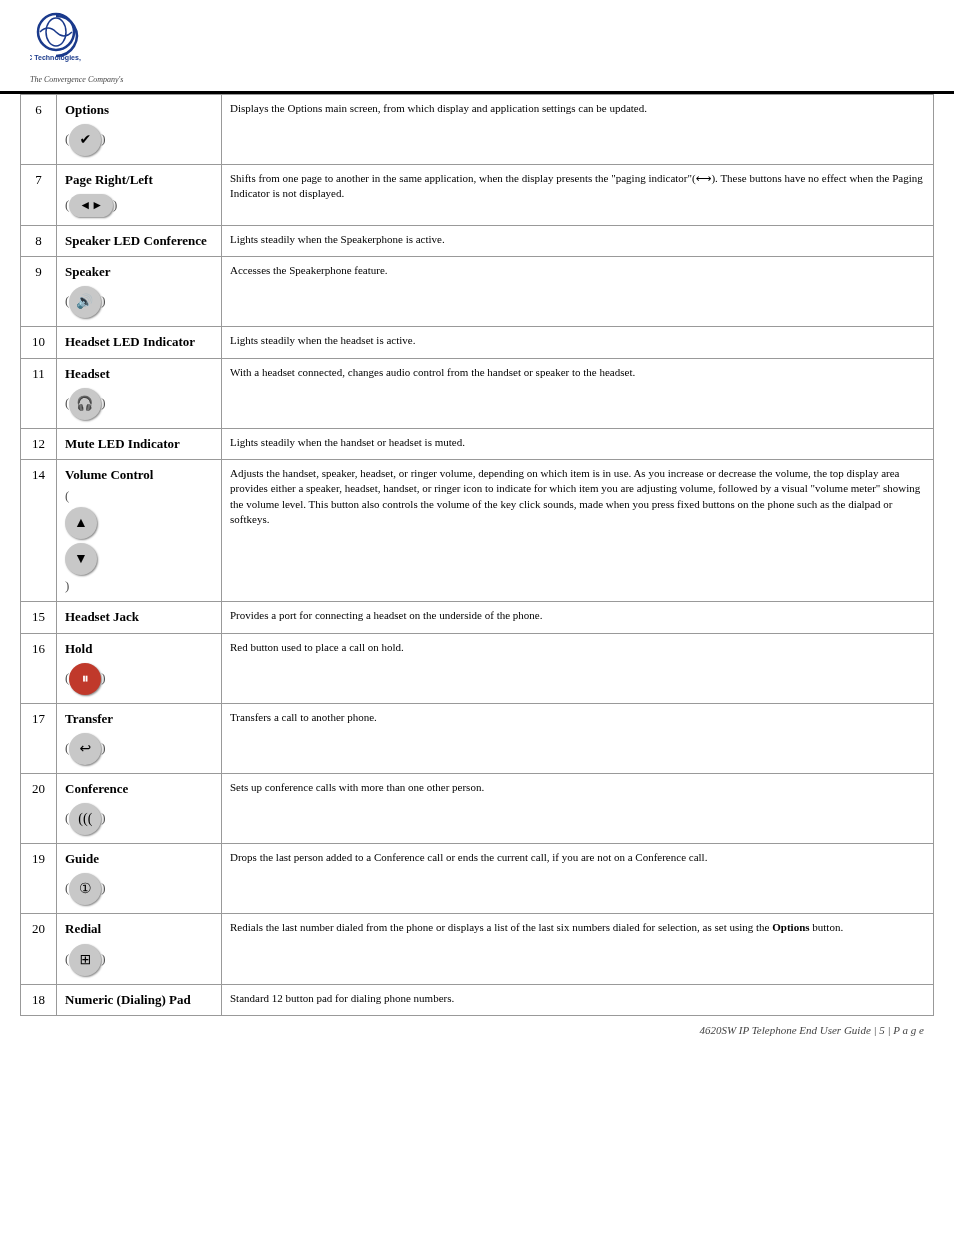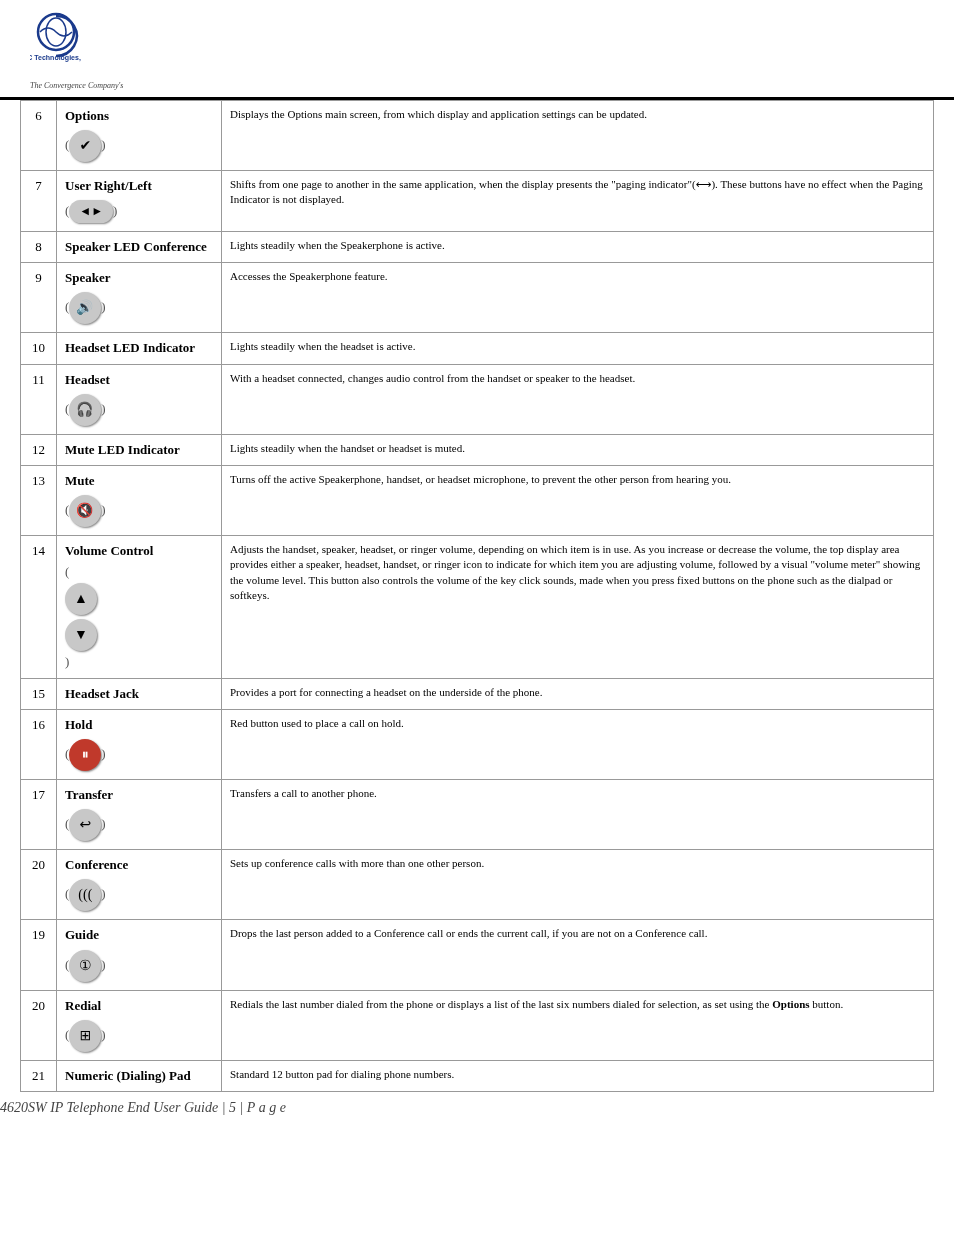--- a/index.html
+++ b/index.html
@@ -28,21 +28,21 @@
       flex-direction: column;
       align-items: flex-start;
     }
     .logo-circle {
       width: 52px;
       height: 52px;
     }
     .logo-text {
       font-size: 9px;
       color: #000;
-      margin-top: 18px;
+      margin-top: 12px;
       line-height: 1.2;
     }
     .logo-text .tagline {
       font-style: italic;
       font-size: 8px;
       color: #444;
     }
     table.main-table {
       width: calc(100% - 40px);
       margin: 0 20px;
@@ -104,23 +104,23 @@
     .icon-paren {
       font-size: 13px;
       color: #555;
     }
     .vol-stack {
       display: flex;
       flex-direction: column;
       align-items: flex-start;
     }
     .page-footer {
-      text-align: left;
+      text-align: right;
       padding: 8px 30px 6px 0;
-      font-size: 14px;
+      font-size: 11px;
       color: #444;
       font-style: italic;
     }
     .bold { font-weight: bold; }
   </style>
 </head>
 <body>
 
 <div class="page">
 
@@ -143,21 +143,21 @@
 
   <table class="main-table">
     <tbody id="table-body">
         <tr>
           <td class="num-col">6</td>
           <td class="name-col"><span>Options</span><span class="icon-wrap"><span class="icon-paren">(</span><span class="icon-btn">✔</span><span class="icon-paren">)</span></span></td>
           <td class="desc-col">Displays the Options main screen, from which display and application settings can be updated.</td>
         </tr>
         <tr>
           <td class="num-col">7</td>
-          <td class="name-col"><span>User Right/Left</span><span class="icon-wrap"><span class="icon-paren">(</span><span class="icon-btn-oval">◄►</span><span class="icon-paren">)</span></span></td>
+          <td class="name-col"><span>Page Right/Left</span><span class="icon-wrap"><span class="icon-paren">(</span><span class="icon-btn-oval">◄►</span><span class="icon-paren">)</span></span></td>
           <td class="desc-col">Shifts from one page to another in the same application, when the display presents the "paging indicator"(⟷). These buttons have no effect when the Paging Indicator is not displayed.</td>
         </tr>
         <tr>
           <td class="num-col">8</td>
           <td class="name-col"><span>Speaker LED Conference</span></td>
           <td class="desc-col">Lights steadily when the Speakerphone is active.</td>
         </tr>
         <tr>
           <td class="num-col">9</td>
           <td class="name-col"><span>Speaker</span><span class="icon-wrap"><span class="icon-paren">(</span><span class="icon-btn">🔊</span><span class="icon-paren">)</span></span></td>
@@ -170,25 +170,20 @@
         </tr>
         <tr>
           <td class="num-col">11</td>
           <td class="name-col"><span>Headset</span><span class="icon-wrap"><span class="icon-paren">(</span><span class="icon-btn">🎧</span><span class="icon-paren">)</span></span></td>
           <td class="desc-col">With a headset connected, changes audio control from the handset or speaker to the headset.</td>
         </tr>
         <tr>
           <td class="num-col">12</td>
           <td class="name-col"><span>Mute LED Indicator</span></td>
           <td class="desc-col">Lights steadily when the handset or headset is muted.</td>
-        </tr>
-        <tr>
-          <td class="num-col">13</td>
-          <td class="name-col"><span>Mute</span><span class="icon-wrap"><span class="icon-paren">(</span><span class="icon-btn">🔇</span><span class="icon-paren">)</span></span></td>
-          <td class="desc-col">Turns off the active Speakerphone, handset, or headset microphone, to prevent the other person from hearing you.</td>
         </tr>
         <tr>
           <td class="num-col">14</td>
           <td class="name-col"><span>Volume Control</span><span class="icon-wrap"><span class="icon-paren">(</span><div class="vol-stack">
                 <span class="icon-btn" style="margin-bottom: 2px;">▲</span>
                 <span class="icon-btn">▼</span>
               </div><span class="icon-paren">)</span></span></td>
           <td class="desc-col">Adjusts the handset, speaker, headset, or ringer volume, depending on which item is in use. As you increase or decrease the volume, the top display area provides either a speaker, headset, handset, or ringer icon to indicate for which item you are adjusting volume, followed by a visual "volume meter" showing the volume level. This button also controls the volume of the key click sounds, made when you press fixed buttons on the phone such as the dialpad or softkeys.</td>
         </tr>
         <tr>
@@ -215,21 +210,21 @@
           <td class="num-col">19</td>
           <td class="name-col"><span>Guide</span><span class="icon-wrap"><span class="icon-paren">(</span><span class="icon-btn">①</span><span class="icon-paren">)</span></span></td>
           <td class="desc-col">Drops the last person added to a Conference call or ends the current call, if you are not on a Conference call.</td>
         </tr>
         <tr>
           <td class="num-col">20</td>
           <td class="name-col"><span>Redial</span><span class="icon-wrap"><span class="icon-paren">(</span><span class="icon-btn">⊞</span><span class="icon-paren">)</span></span></td>
           <td class="desc-col">Redials the last number dialed from the phone or displays a list of the last six numbers dialed for selection, as set using the <span class="bold">Options</span> button.</td>
         </tr>
         <tr>
-          <td class="num-col">21</td>
+          <td class="num-col">18</td>
           <td class="name-col"><span>Numeric (Dialing) Pad</span></td>
           <td class="desc-col">Standard 12 button pad for dialing phone numbers.</td>
         </tr>
       </tbody>
   </table>
 
   <div class="page-footer">
     <span>4620SW IP Telephone End User Guide | 5 | P a g e</span>
   </div>
 </div>

